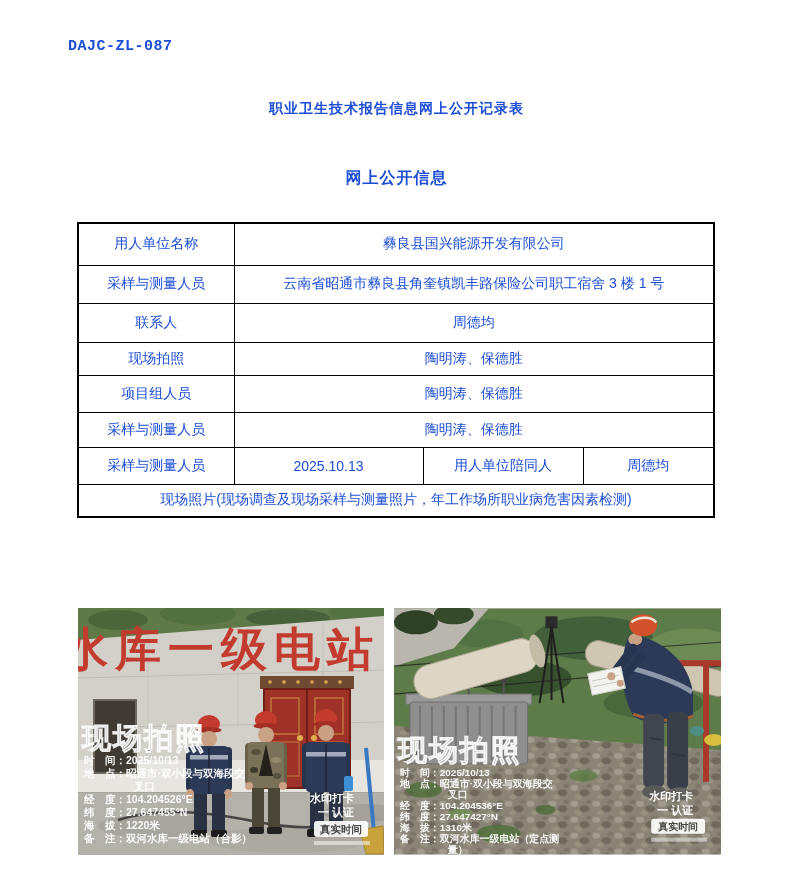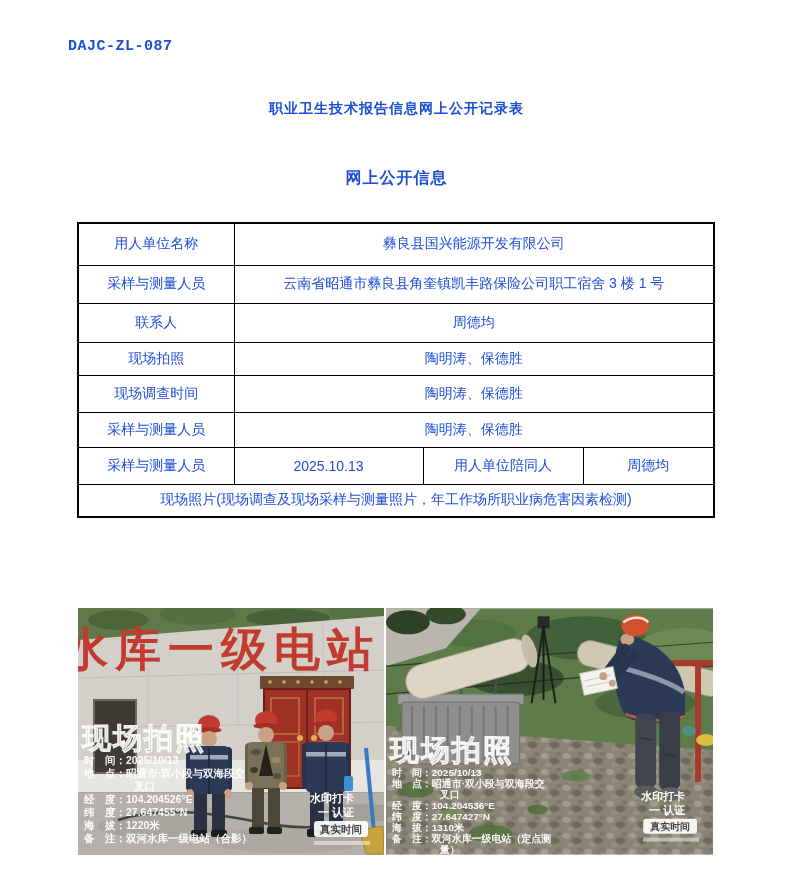--- a/index.html
+++ b/index.html
@@ -10,21 +10,21 @@
   .title{position:absolute;left:0;top:100px;width:100%;text-align:center;
         font-size:14px;font-weight:700;letter-spacing:1px;}
   .subtitle{position:absolute;left:0;top:168px;width:100%;text-align:center;
         font-size:16px;font-weight:700;letter-spacing:1px;}
   table.main{position:absolute;left:77px;top:222px;width:636px;border-collapse:collapse;
         border:2px solid #000;table-layout:fixed;}
   table.main td{border:1px solid #000;text-align:center;vertical-align:middle;
         font-size:14px;padding:0 4px;overflow:hidden;}
   td.note-cell{text-align:left;font-size:13.5px;padding-left:1px;}
   .two-line{line-height:1.75;}
-  .photos{position:absolute;left:78px;top:608px;width:635px;height:247px;display:flex;gap:2px;}
+  .photos{position:absolute;left:78px;top:608px;width:635px;height:247px;display:flex;gap:10px;}
   .photo{position:relative;width:306px;height:247px;overflow:hidden;flex:none;}
   .photo.right{width:327px;}
   svg{display:block;}
   .wm-meta{fill:#ffffff;font-weight:600;opacity:.95;font-family:"Liberation Sans",sans-serif;}
   .wm-stamp{fill:#4f4f4f;stroke:#ffffff;stroke-width:.9;font-weight:800;opacity:.92;
         font-family:"Liberation Sans",sans-serif;letter-spacing:2px;}
   .badge-txt{fill:#ffffff;font-weight:700;font-family:"Liberation Sans",sans-serif;}
 </style>
 </head>
 <body>
@@ -53,21 +53,21 @@
     </tr>
     <tr style="height:39px">
       <td>联系人</td>
       <td colspan="3">周德均</td>
     </tr>
     <tr style="height:33px">
       <td>现场拍照</td>
       <td colspan="3">陶明涛、保德胜</td>
     </tr>
     <tr style="height:37px">
-      <td>现场调查时间</td>
+      <td>项目组人员</td>
       <td colspan="3">陶明涛、保德胜</td>
     </tr>
     <tr style="height:35px">
       <td>采样与测量人员</td>
       <td colspan="3">陶明涛、保德胜</td>
     </tr>
     <tr style="height:37px">
       <td>采样与测量人员</td>
       <td>2025.10.13</td>
       <td>用人单位陪同人</td>

